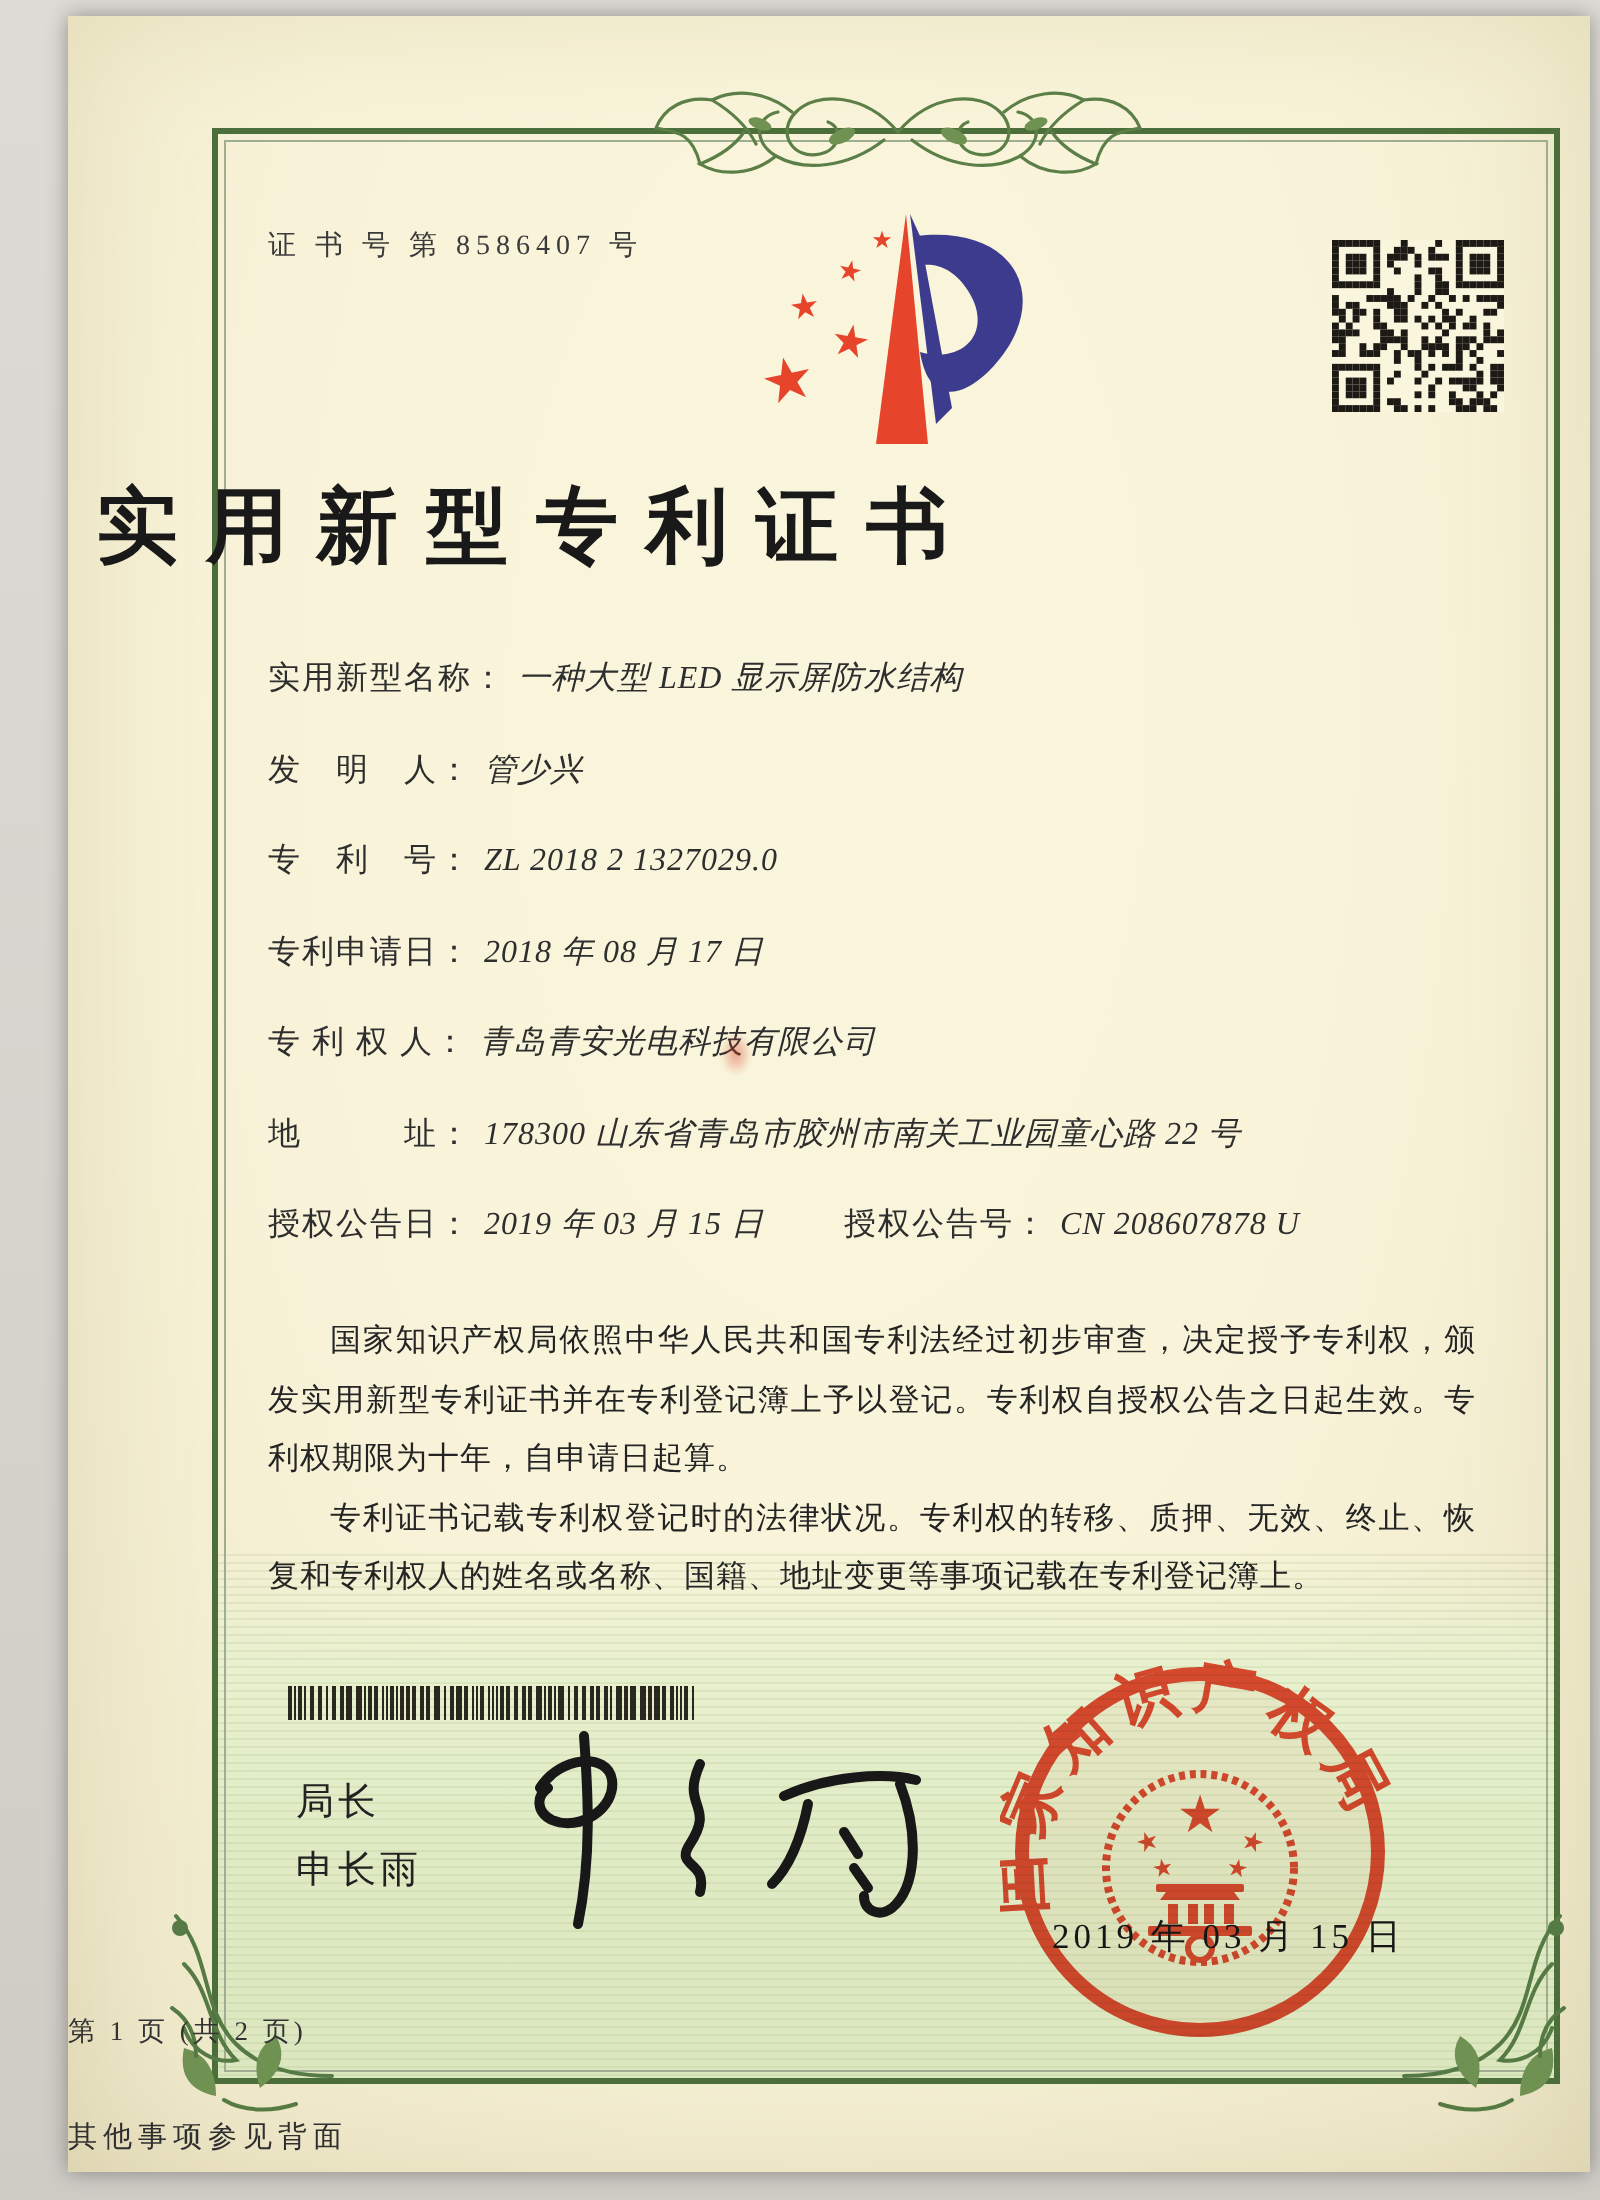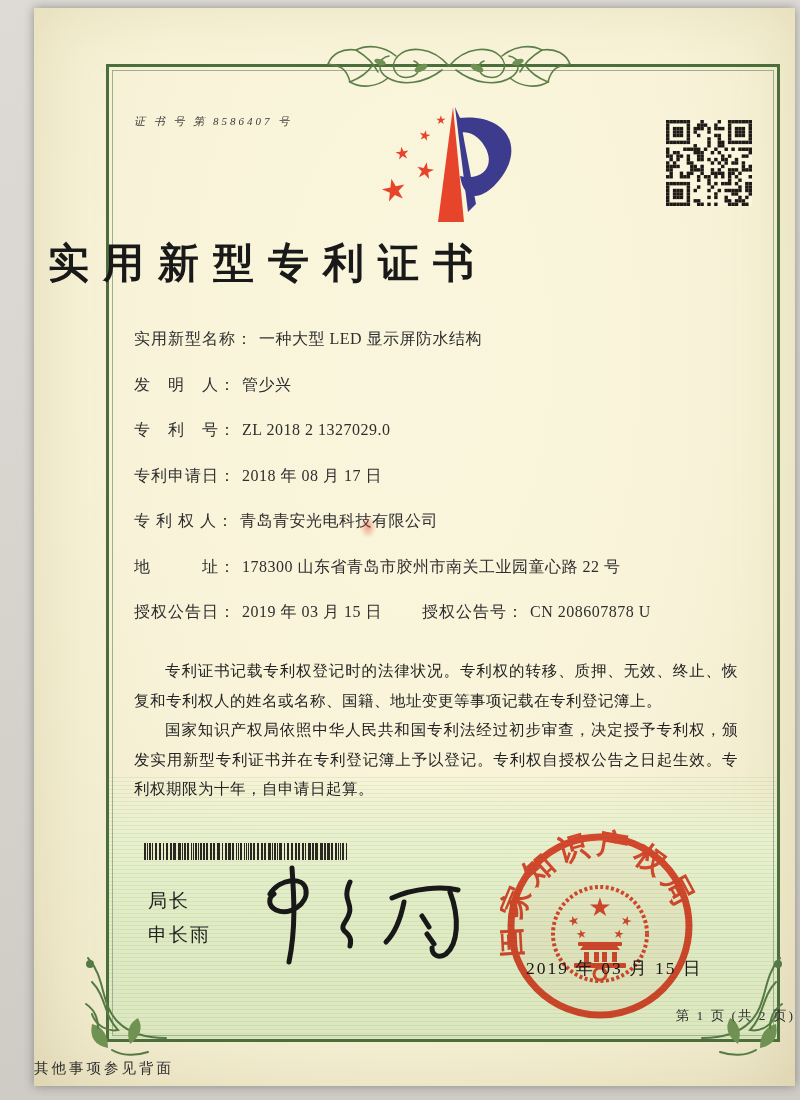--- a/index.html
+++ b/index.html
@@ -19,43 +19,43 @@
     background:
       repeating-linear-gradient(0deg, rgba(130,170,90,.14) 0 1px, rgba(0,0,0,0) 1px 4px),
       linear-gradient(180deg, rgba(233,240,207,0) 0%, #e9f0cf 22%, #e0ebc5 55%, #dce7c0 100%);
   }
   .frame-outer {
     position:absolute; left:72px; top:56px; width:674px; height:978px;
     border:3px solid #4c6e3a;
   }
   .frame-inner { position:absolute; inset:3px; border:1px solid #9fae92; }
   .abs { position:absolute; }
-  .cert-no { left:100px; top:106px; font-size:11px; color:#3a3a3a; letter-spacing:3px;font-style:italic; }
+  .cert-no { left:100px; top:106px; font-size:14px; color:#3a3a3a; letter-spacing:3px; }
   .title {
     left:0; right:0; top:228px; 
     font-size:41px; font-weight:700; color:#191919; letter-spacing:14px; text-indent:14px;
   }
   .fields { left:100px; top:321px; width:620px; }
   .frow { height:45.5px; font-size:16px; color:#2e2e2e; white-space:nowrap; }
   .frow .lbl { letter-spacing:1px; }
-  .frow .val { margin-left:6px; letter-spacing:.5px; }
+  .frow .val { margin-left:6px; letter-spacing:.5px;font-style:italic; }
   .frow.dual .pair2 { margin-left:36px; }
   .paras { left:100px; top:648px; width:604px; font-size:15.5px; color:#242424;
     line-height:29.5px; text-align:justify; }
   .paras p { text-indent:2em; letter-spacing:.5px; }
   .smudge { left:326px; top:508px; width:16px; height:22px; border-radius:50%;
     background:radial-gradient(ellipse, rgba(216,60,40,.45), rgba(216,60,40,0) 70%); filter:blur(1px); }
   .barcode-wrap { left:110px; top:835px; width:204px; height:17px; }
   .signer { left:114px; font-family:"Liberation Sans","DejaVu Sans",sans-serif;
     font-size:19px; color:#222; letter-spacing:2px; }
   .signer.t1 { top:880px; } .signer.t2 { top:914px; }
   .signature { left:212px; top:852px; }
   .seal-wrap { left:466px; top:818px; width:200px; height:200px; mix-blend-mode:multiply; opacity:.95; }
   .seal-date { left:492px; top:948px; font-size:17.5px; color:#161616; letter-spacing:2px; z-index:5; }
-  .pageinfo { left:0; right:0; top:999px; text-align:right; font-size:13.5px; color:#333; letter-spacing:2px; }
+  .pageinfo { left:0; right:0; top:999px; text-align:left; font-size:13.5px; color:#333; letter-spacing:2px; }
   .footnote { left:0; right:0; top:1051px; text-align:left; font-size:14.5px; color:#2f2f2f; letter-spacing:3px; }
   .logo-wrap { left:338px; top:96px; width:156px; height:122px; }
   .qr-wrap { left:632px; top:112px; width:86px; height:86px; background:#faf6dd; }
   .flourish-top { left:258px; top:32px; width:314px; height:52px; }
   .corner-bl { left:44px; top:944px; width:96px; height:112px; }
   .corner-br { left:660px; top:944px; width:96px; height:112px; transform:scaleX(-1); }
 </style>
 </head>
 <body>
 
@@ -414,22 +414,22 @@
     <div class="frow"><span class="lbl">地　　　址：</span><span class="val">178300 山东省青岛市胶州市南关工业园童心路 22 号</span></div>
     <div class="frow dual">
       <span class="pair1"><span class="lbl">授权公告日：</span><span class="val">2019 年 03 月 15 日</span></span>
       <span class="pair2"><span class="lbl">授权公告号：</span><span class="val">CN 208607878 U</span></span>
     </div>
   </div>
 
   <div class="abs smudge"></div>
 
   <div class="abs paras">
+    <p>国家知识产权局依照中华人民共和国专利法经过初步审查，决定授予专利权，颁发实用新型专利证书并在专利登记簿上予以登记。专利权自授权公告之日起生效。专利权期限为十年，自申请日起算。</p>
     <p>专利证书记载专利权登记时的法律状况。专利权的转移、质押、无效、终止、恢复和专利权人的姓名或名称、国籍、地址变更等事项记载在专利登记簿上。</p>
-    <p>国家知识产权局依照中华人民共和国专利法经过初步审查，决定授予专利权，颁发实用新型专利证书并在专利登记簿上予以登记。专利权自授权公告之日起生效。专利权期限为十年，自申请日起算。</p>
   </div>
 
   <div class="abs barcode-wrap">
     <svg id="bc-svg" width="204" height="17" viewBox="0 0 204 17">
         <rect x="0" y="0" width="2" height="17" fill="#2a2721"></rect>
         <rect x="3" y="0" width="1" height="17" fill="#2a2721"></rect>
         <rect x="5" y="0" width="2" height="17" fill="#2a2721"></rect>
         <rect x="8" y="0" width="1" height="17" fill="#2a2721"></rect>
         <rect x="11" y="0" width="2" height="17" fill="#2a2721"></rect>
         <rect x="15" y="0" width="2" height="17" fill="#2a2721"></rect>

